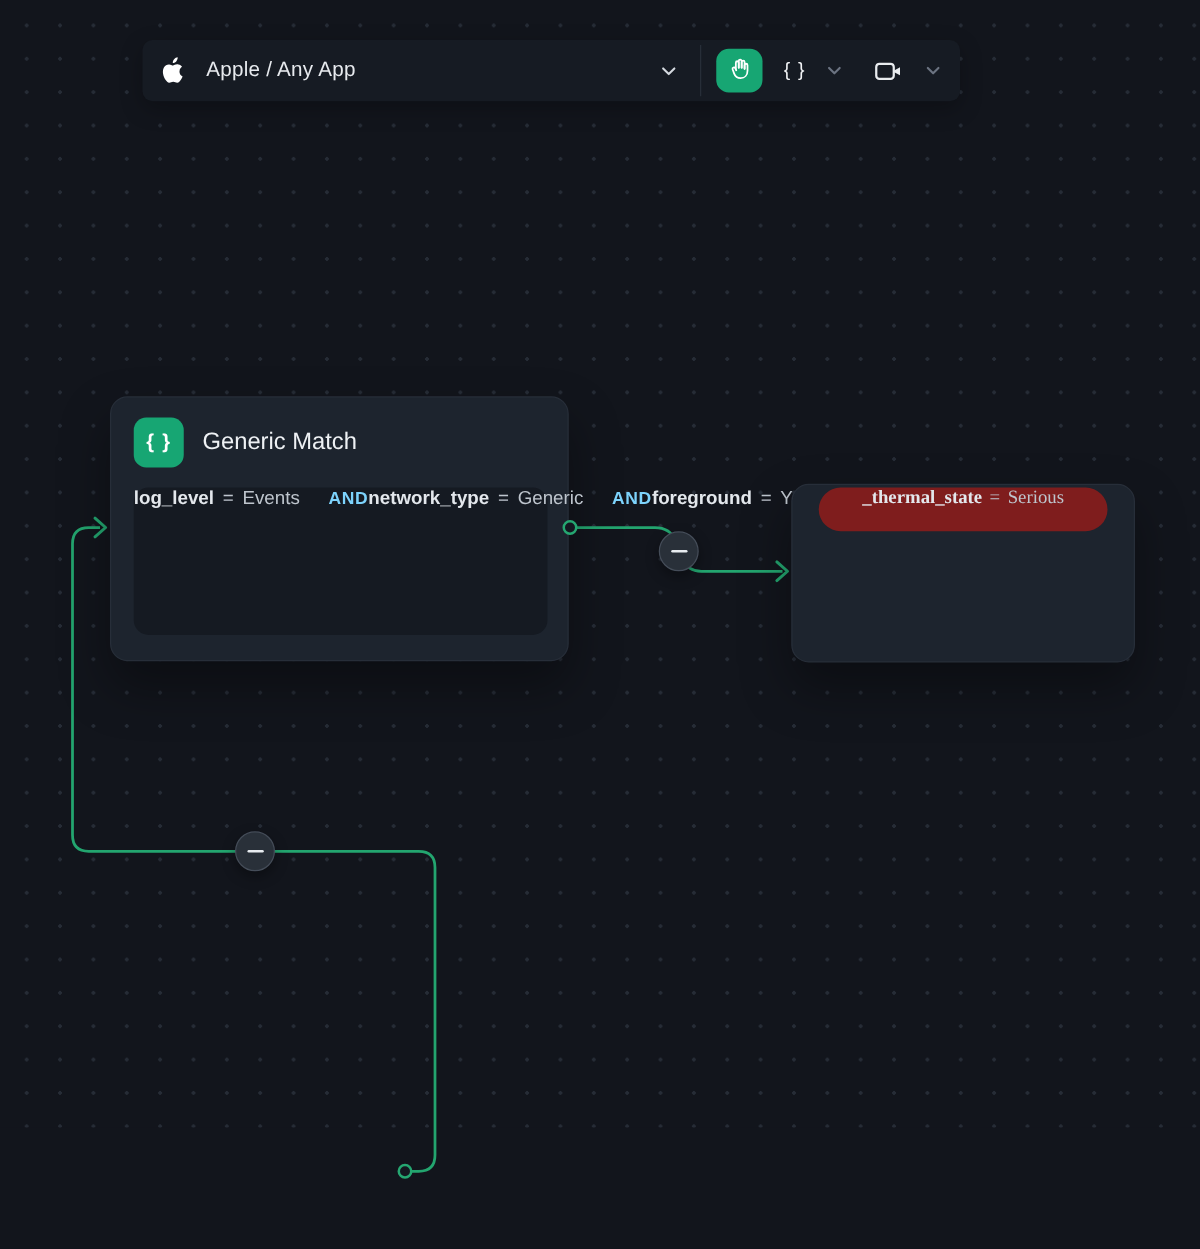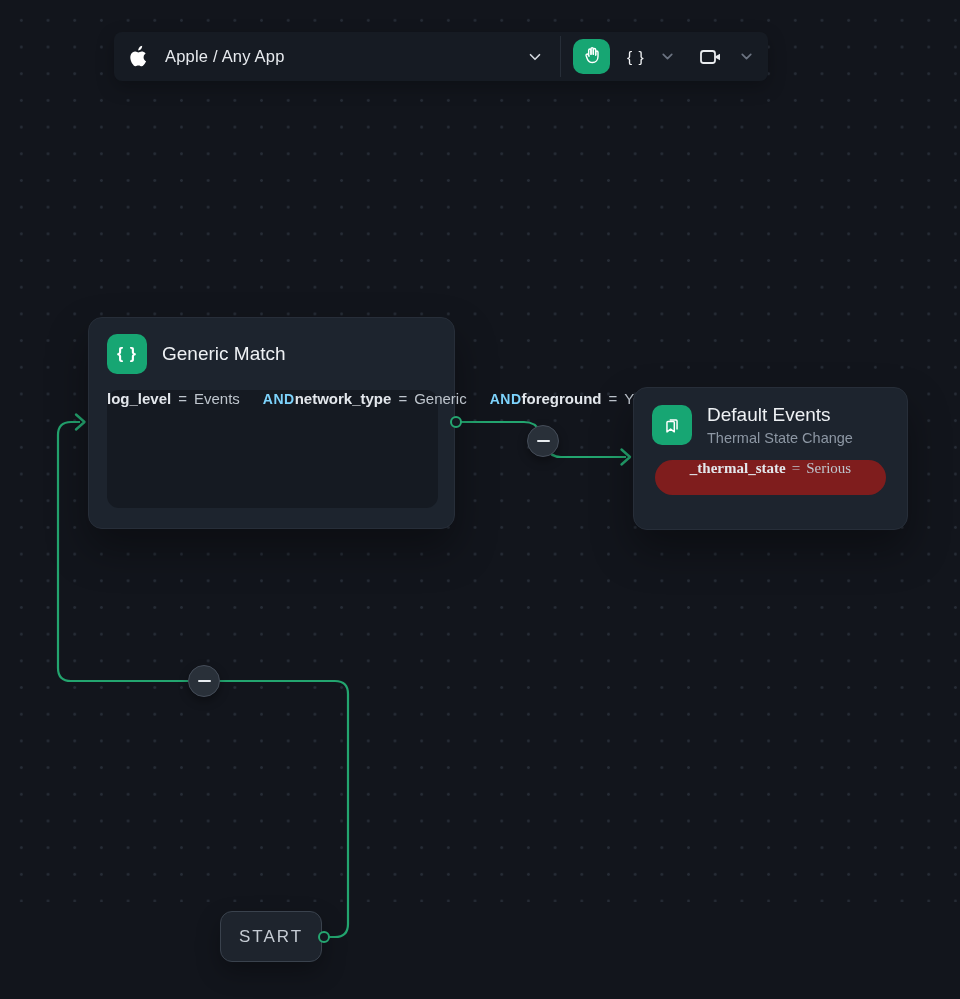--- a/index.html
+++ b/index.html
@@ -188,42 +188,27 @@
       </div>
       <div class="cond-row">
         <span class="cond-key">foreground</span>
         <span class="cond-op">=</span>
         <span class="cond-val">Yes</span>
       </div>
     </div>
   </div>
 
   <div class="node de-node">
-    <div class="node-header" style="padding-bottom:12px;">
-      <div class="node-icon">
-        <svg width="22" height="22" viewBox="0 0 24 24" fill="none" stroke="#ffffff" stroke-width="1.6" stroke-linejoin="round">
-          <path d="M9.5 6.5h7a1 1 0 0 1 1 1v9.5"></path>
-          <path d="M6.5 9.2a1 1 0 0 1 1-1h6a1 1 0 0 1 1 1v10.3l-4-3-4 3z"></path>
-        </svg>
-      </div>
-      <div class="title-block">
-        <div class="node-title">Default Events</div>
-        <div class="node-subtitle">Thermal State Change</div>
-      </div>
-    </div>
     <div class="de-pill">
       <span class="cond-key">_thermal_state</span>
       <span class="cond-op">=</span>
       <span class="cond-val">Serious</span>
     </div>
   </div>
 
-  <div class="start-node">
-    <span>START</span>
-  </div>
 
   <div class="port" style="left:450px; top:416px;"></div>
   <div class="port" style="left:318px; top:931px;"></div>
 
   <div class="edge-badge" style="left:527px; top:425px;">
     <span class="minus-bar"></span>
   </div>
   <div class="edge-badge" style="left:188px; top:665px;">
     <span class="minus-bar"></span>
   </div>

